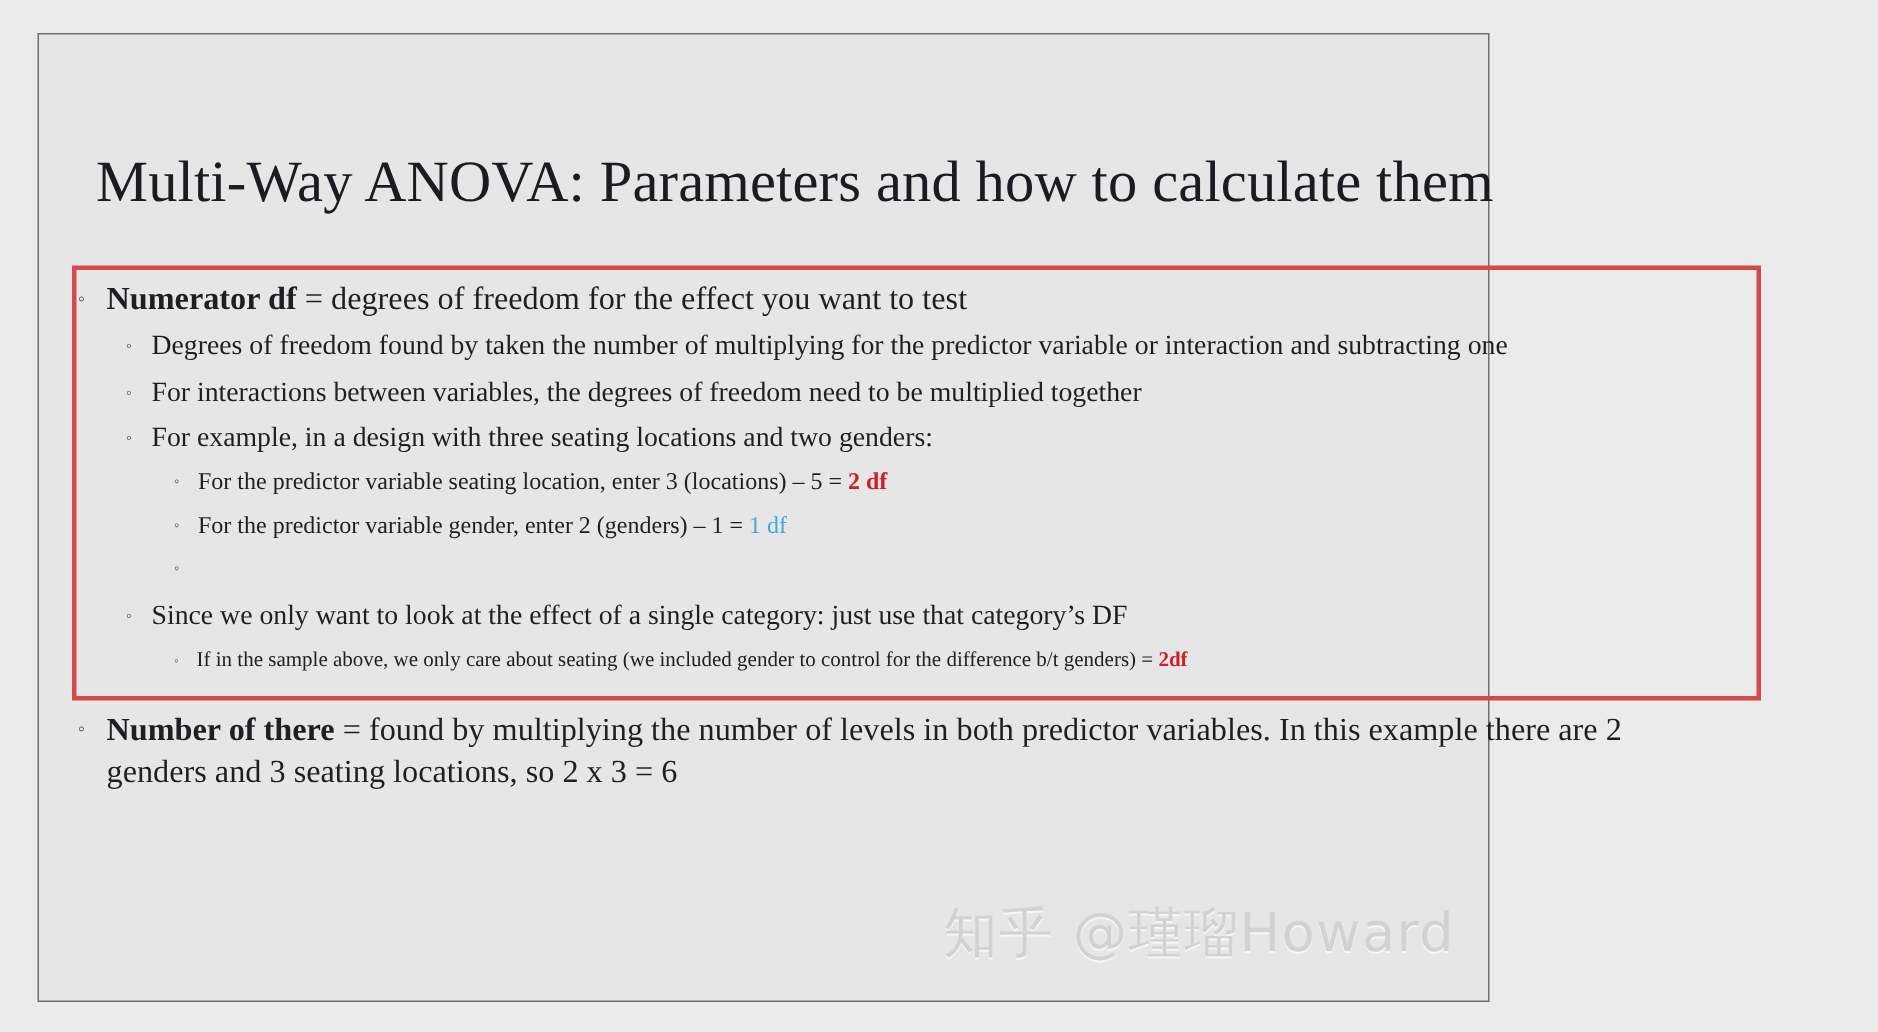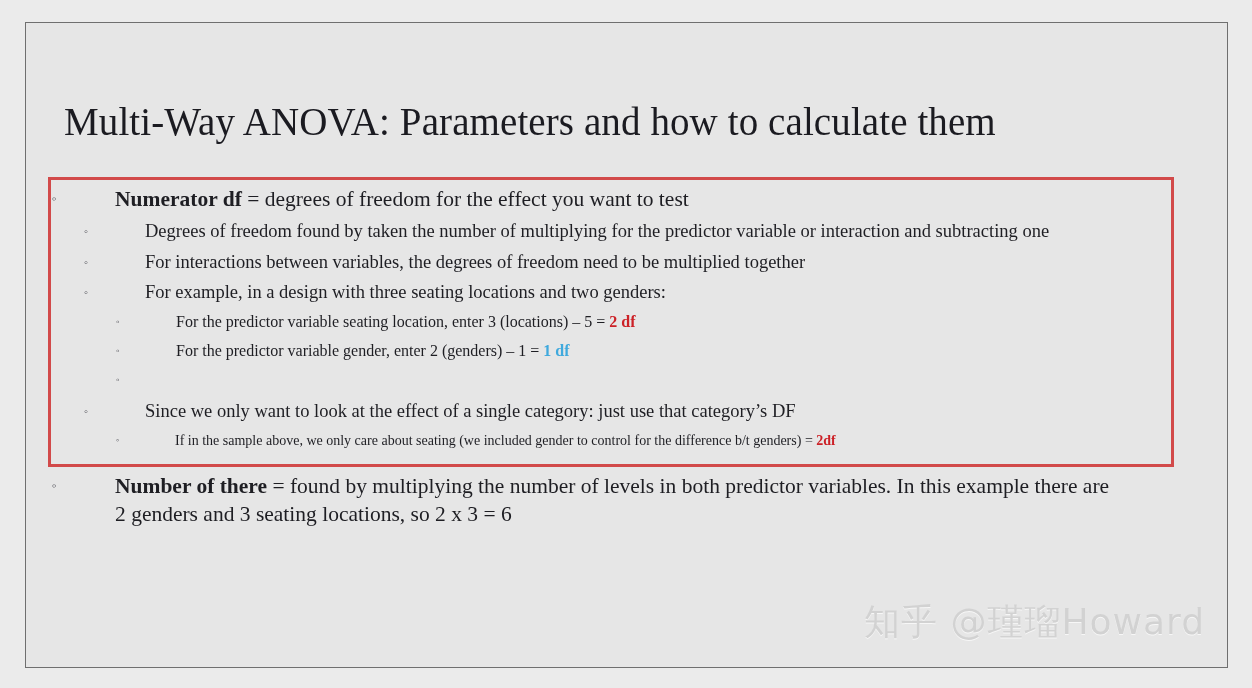--- a/index.html
+++ b/index.html
@@ -12,21 +12,21 @@
     background: #ebebeb;
     font-family: "Liberation Serif", "DejaVu Serif", serif;
     overflow: hidden;
   }
 
   
   #slide-frame {
     position: absolute;
     left: 25px;
     top: 22px;
-    width: 1203px;
+    width: 968px;
     height: 646px;
     box-sizing: border-box;
     border: 1px solid #6f6f6f;
     background: #e6e6e6;
   }
 
   
   #slide-title {
     position: absolute;
     left: 38px;
@@ -66,39 +66,38 @@
     align-items: flex-start;
   }
   .marker {
     display: inline-block;
     flex: 0 0 auto;
     color: #4a4a52;
     text-align: left;
   }
   .btext {
     display: inline-block;
-    margin-left: 44px;
   }
 
   
   .lvl1 { font-size: 21.5px; line-height: 28px; }
   .lvl1 .marker { font-size: 13px; width: 19px; line-height: 28px; }
   
   .lvl2 { font-size: 18.5px; line-height: 26px; }
   .lvl2 .marker { font-size: 11px; width: 17px; line-height: 26px; }
   
   .lvl3 { font-size: 16px; line-height: 23px; }
   .lvl3 .marker { font-size: 10px; width: 16px; line-height: 23px; }
   
   .lvl4 { font-size: 14px; line-height: 21px; }
   .lvl4 .marker { font-size: 9px; width: 15px; line-height: 21px; }
 
   .b { font-weight: bold; }
   .df-red    { color: #cc2127; font-weight: bold; }
-  .df-blue   { color: #3fa9dd; font-weight: bold; }
+  .df-blue   { color: #3fa9dd; font-weight: normal; }
   .df-purple { color: #7a4e8e; font-weight: bold; }
 
   
   #watermark {
     position: absolute;
     right: 22px;
     bottom: 20px;
     font-family: "DejaVu Sans", "Liberation Sans", sans-serif;
     font-size: 36px;
     color: #d2d2d2;

